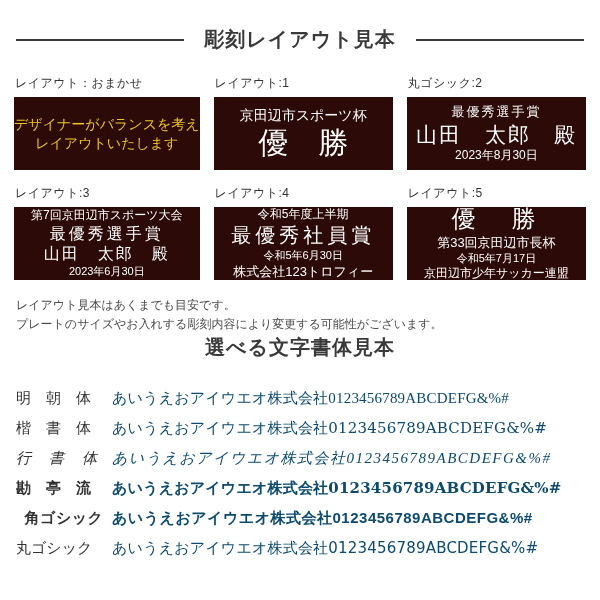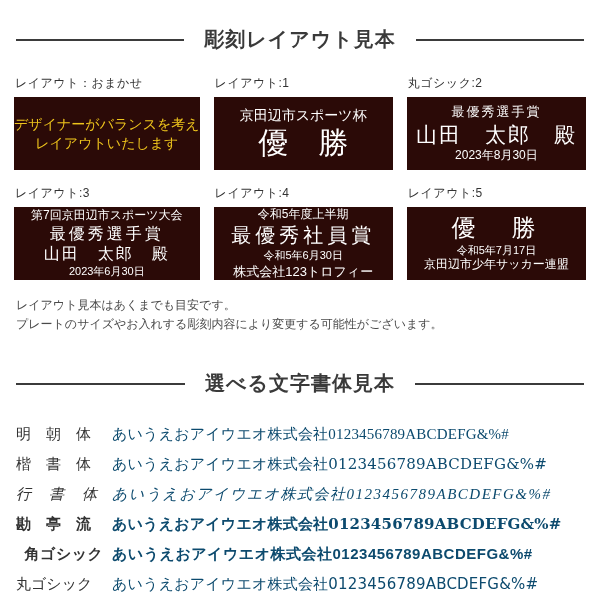--- a/index.html
+++ b/index.html
@@ -43,21 +43,21 @@
   .s30{font-size:30px;line-height:1.25;}
   .ls2{letter-spacing:2px;}
   .ls3{letter-spacing:3px;}
   .ls4{letter-spacing:4px;}
   .ls6{letter-spacing:6px;}
 
   
   .note{margin:16px 2px 0;font-size:12px;color:#4a4a4a;line-height:1.6;}
   .note p{margin:0;}
 
-  .sec-head.second{margin-top:36px;}
+  .sec-head.second{flex-direction:column;}
 
   
   .font-table{margin:28px 2px 0;}
   .font-row{display:flex;align-items:baseline;margin-bottom:11px;}
   .font-name{width:96px;flex:0 0 96px;font-size:15px;color:#333;white-space:nowrap;}
   .font-sample{font-size:15px;color:#0c4a6e;white-space:nowrap;letter-spacing:0.2px;}
 
   .f-mincho{font-family:"Liberation Serif","DejaVu Serif",serif;}
   .f-kaisho{font-family:"DejaVu Serif","Liberation Serif",serif;}
   .f-gyosho{font-family:"Liberation Serif","DejaVu Serif",serif;font-style:italic;letter-spacing:1.5px;}
@@ -120,20 +120,21 @@
         <div class="pl s20 ls4">最優秀社員賞</div>
         <div class="pl s11">令和5年6月30日</div>
         <div class="pl s13">株式会社123トロフィー</div>
       </div>
     </div>
 
     <div class="plate-cell">
       <div class="plate-label">レイアウト:5</div>
       <div class="plate">
         <div class="pl s24 ls6">優　勝</div>
+        <div class="pl s13">第33回京田辺市長杯</div>
         <div class="pl s11">令和5年7月17日</div>
         <div class="pl s12">京田辺市少年サッカー連盟</div>
       </div>
     </div>
 
   </div>
 
   <div class="note">
     <p>レイアウト見本はあくまでも目安です。</p>
     <p>プレートのサイズやお入れする彫刻内容により変更する可能性がございます。</p>

